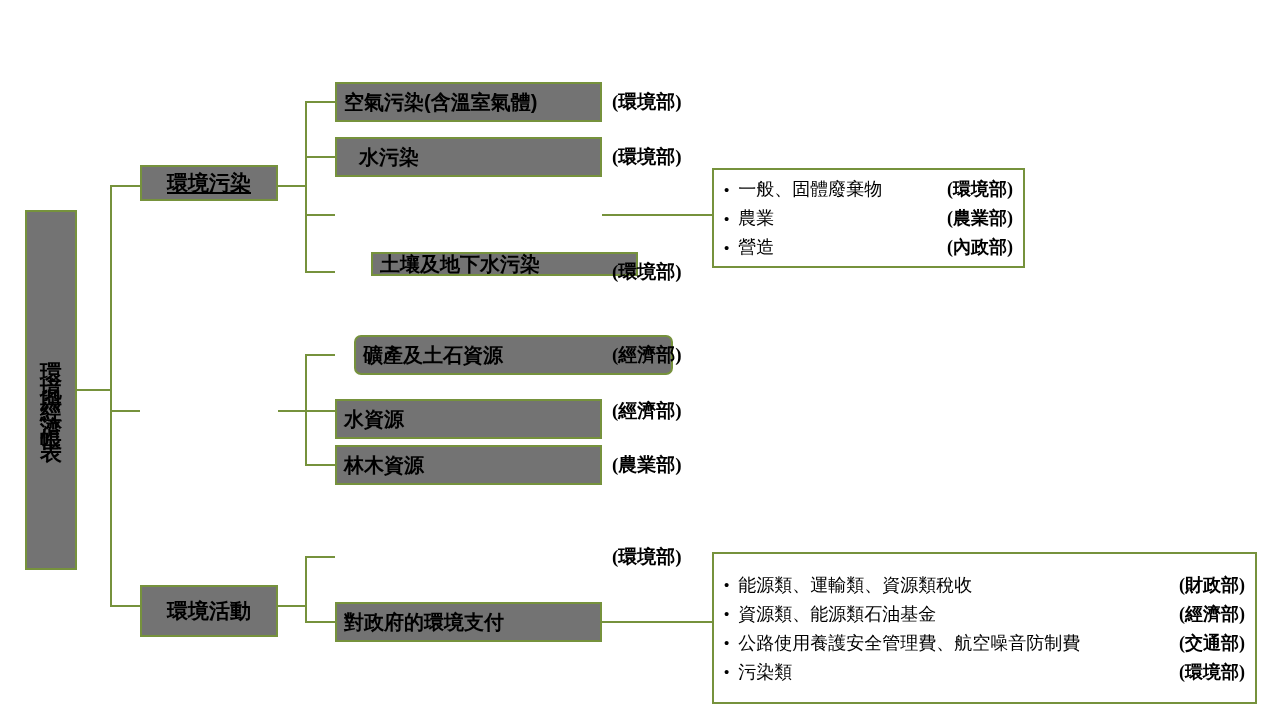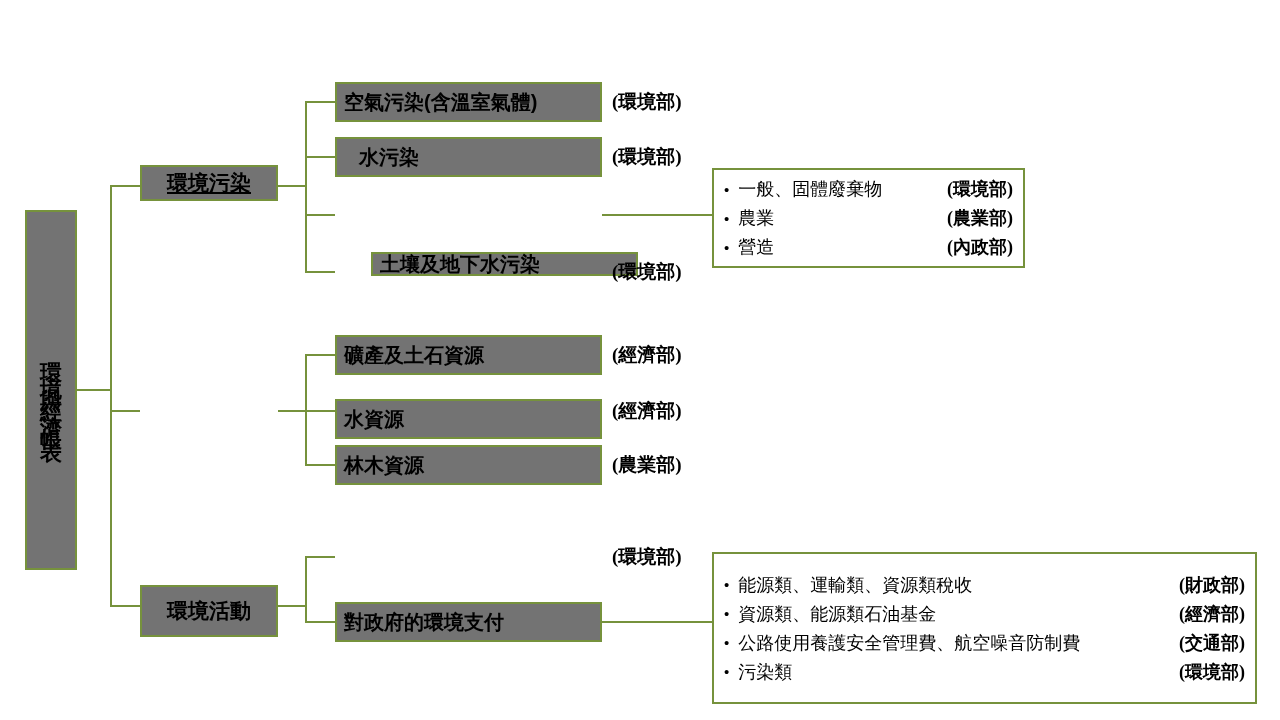--- a/index.html
+++ b/index.html
@@ -92,21 +92,21 @@
     <span>水污染</span>
   </div>
   <div class="ministry" style="left:612px;top:137px;">(環境部)</div>
 
 
   <div class="gbox leaf" style="left:335px;top:252px;width:267px;height:24px;margin-left:36px;">
     <span>土壤及地下水污染</span>
   </div>
   <div class="ministry" style="left:612px;top:252px;">(環境部)</div>
 
-  <div class="gbox leaf" style="left:335px;top:335px;width:267px;height:40px;">
+  <div class="gbox leaf" style="left:354px;top:335px;width:319px;height:40px;border-radius:7px;">
     <span>礦產及土石資源</span>
   </div>
   <div class="ministry" style="left:612px;top:335px;">(經濟部)</div>
 
   <div class="gbox leaf" style="left:335px;top:391px;width:267px;height:40px;margin-top:8px;">
     <span>水資源</span>
   </div>
   <div class="ministry" style="left:612px;top:391px;">(經濟部)</div>
 
   <div class="gbox leaf" style="left:335px;top:445px;width:267px;height:40px;">

